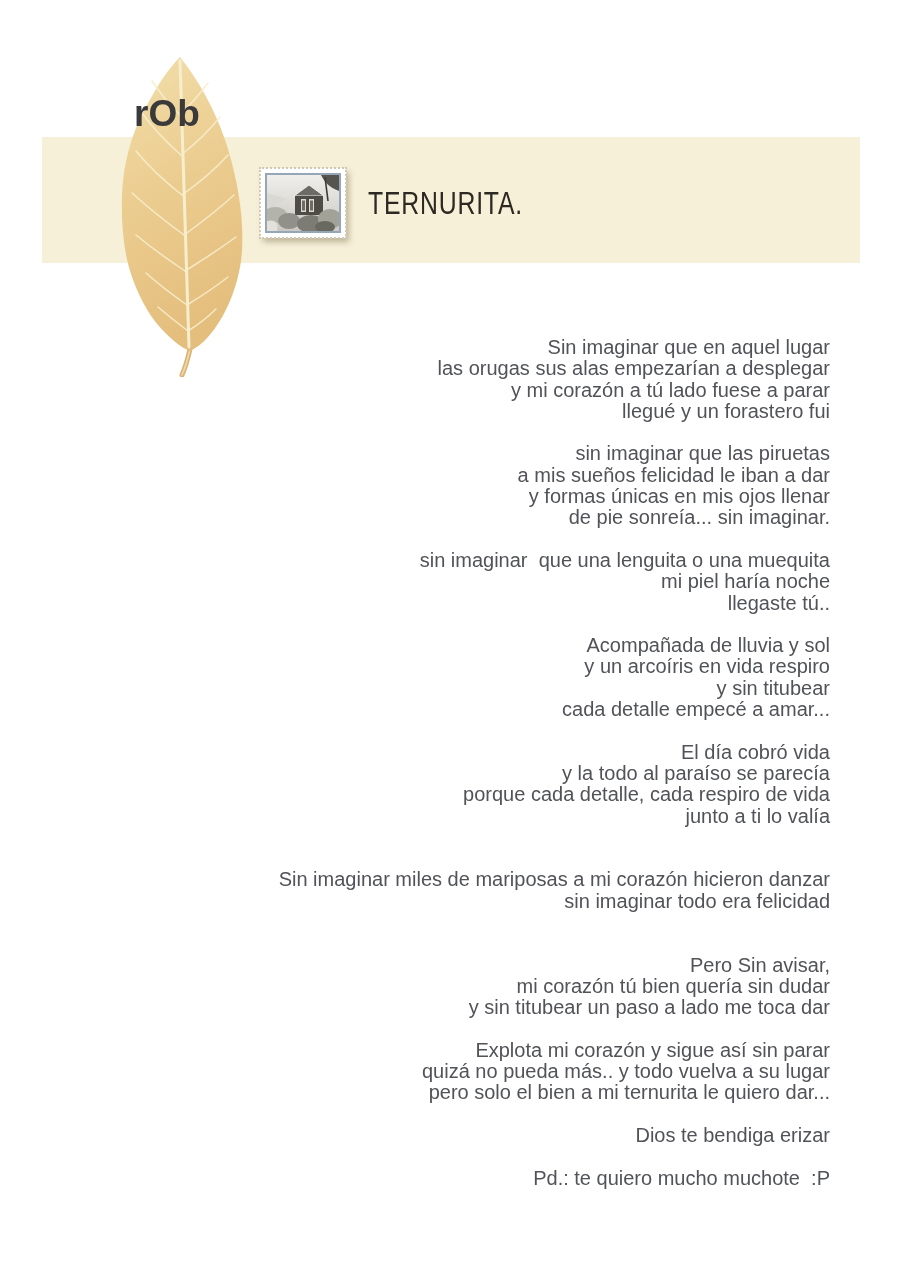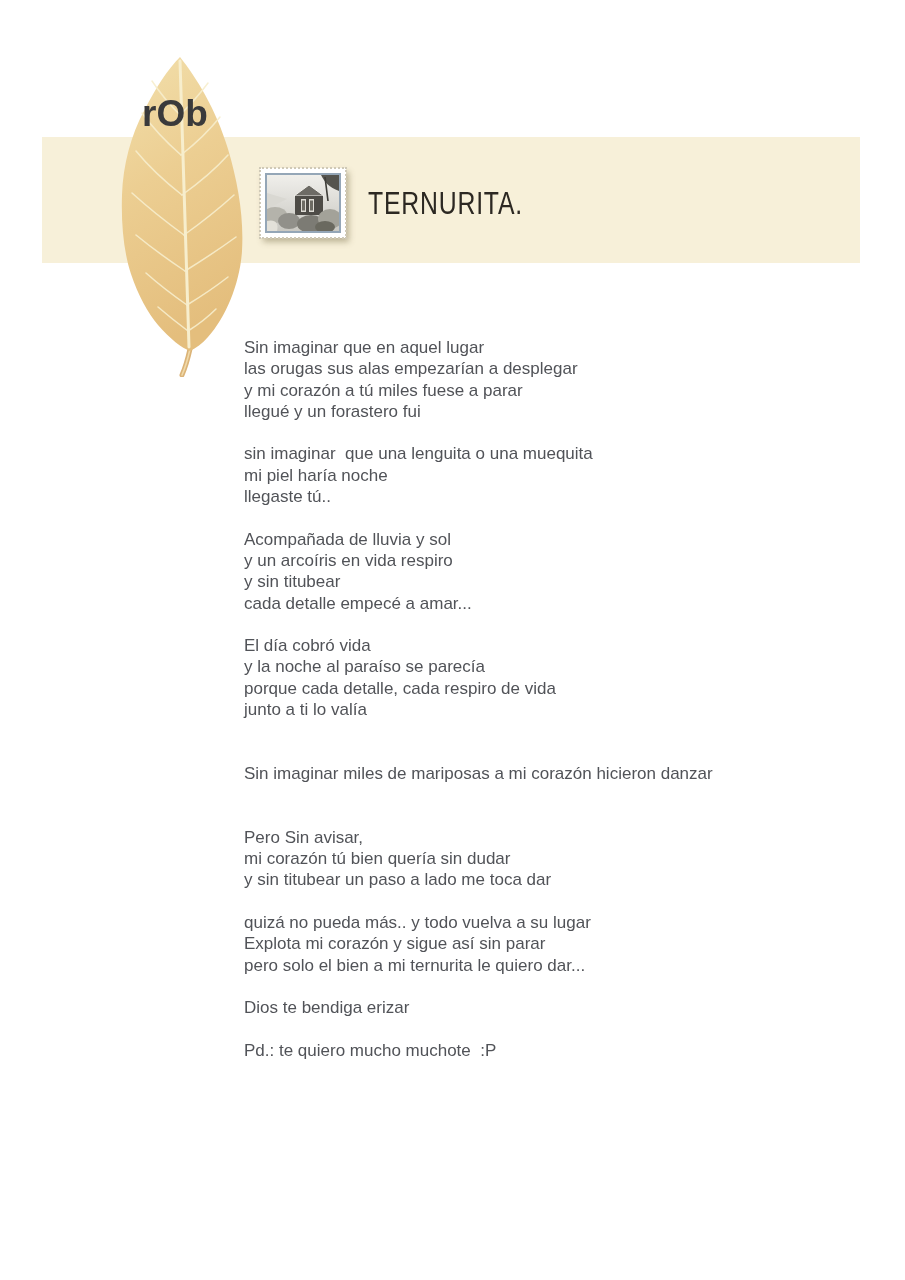--- a/index.html
+++ b/index.html
@@ -26,21 +26,21 @@
     width:818px;height:126px;
     background:var(--banner);
   }
   .leaf{
     position:absolute;
     left:112px;top:55px;
     width:136px;height:322px;
   }
   .author{
     position:absolute;
-    left:142px;top:93px;
+    left:134px;top:93px;
     font-size:37px;
     font-weight:700;
     color:var(--author);
     letter-spacing:0px;
   }
   .stamp{
     position:absolute;
     left:260px;top:168px;
     width:86px;height:70px;
     background:#ffffff;
@@ -62,25 +62,26 @@
     font-size:31px;
     font-weight:400;
     color:var(--title);
     letter-spacing:1px;
     transform:scaleX(0.80);
     transform-origin:left top;
     white-space:nowrap;
   }
   .poem{
     position:absolute;
-    left:244px;top:337px;
+    left:210px;top:337px;
     width:620px;
-    font-size:17px;
+    font-size:20px;
     line-height:21.3px;
     color:var(--text);
+    text-align:right;
   }
   .stanza{margin-bottom:21.3px;}
   .stanza.gap-large{margin-bottom:42.6px;}
   .poem-line{white-space:pre-wrap;}
 </style>
 </head>
 <body>
 
 <div class="page">
 
@@ -168,51 +169,58 @@
       </svg>
     </div>
   </div>
 
   <div class="title">TERNURITA.</div>
 
   <div class="poem">
       <div class="stanza">
         <div class="poem-line">Sin imaginar que en aquel lugar</div>
         <div class="poem-line">las orugas sus alas empezarían a desplegar</div>
-        <div class="poem-line">y mi corazón a tú miles fuese a parar</div>
+        <div class="poem-line">y mi corazón a tú lado fuese a parar</div>
         <div class="poem-line">llegué y un forastero fui</div>
+      </div>
+      <div class="stanza">
+        <div class="poem-line">sin imaginar que las piruetas</div>
+        <div class="poem-line">a mis sueños felicidad le iban a dar</div>
+        <div class="poem-line">y formas únicas en mis ojos llenar</div>
+        <div class="poem-line">de pie sonreía... sin imaginar.</div>
       </div>
       <div class="stanza">
         <div class="poem-line">sin imaginar  que una lenguita o una muequita</div>
         <div class="poem-line">mi piel haría noche</div>
         <div class="poem-line">llegaste tú..</div>
       </div>
       <div class="stanza">
         <div class="poem-line">Acompañada de lluvia y sol</div>
         <div class="poem-line">y un arcoíris en vida respiro</div>
         <div class="poem-line">y sin titubear</div>
         <div class="poem-line">cada detalle empecé a amar...</div>
       </div>
       <div class="stanza gap-large">
         <div class="poem-line">El día cobró vida</div>
-        <div class="poem-line">y la noche al paraíso se parecía</div>
+        <div class="poem-line">y la todo al paraíso se parecía</div>
         <div class="poem-line">porque cada detalle, cada respiro de vida</div>
         <div class="poem-line">junto a ti lo valía</div>
       </div>
       <div class="stanza gap-large">
         <div class="poem-line">Sin imaginar miles de mariposas a mi corazón hicieron danzar</div>
+        <div class="poem-line"> sin imaginar todo era felicidad</div>
       </div>
       <div class="stanza">
         <div class="poem-line">Pero Sin avisar,</div>
         <div class="poem-line">mi corazón tú bien quería sin dudar</div>
         <div class="poem-line">y sin titubear un paso a lado me toca dar</div>
       </div>
       <div class="stanza">
+        <div class="poem-line">Explota mi corazón y sigue así sin parar</div>
         <div class="poem-line">quizá no pueda más.. y todo vuelva a su lugar</div>
-        <div class="poem-line">Explota mi corazón y sigue así sin parar</div>
         <div class="poem-line">pero solo el bien a mi ternurita le quiero dar...</div>
       </div>
       <div class="stanza">
         <div class="poem-line">Dios te bendiga erizar</div>
       </div>
       <div class="stanza">
         <div class="poem-line">Pd.: te quiero mucho muchote  :P</div>
       </div>
     </div>
 

